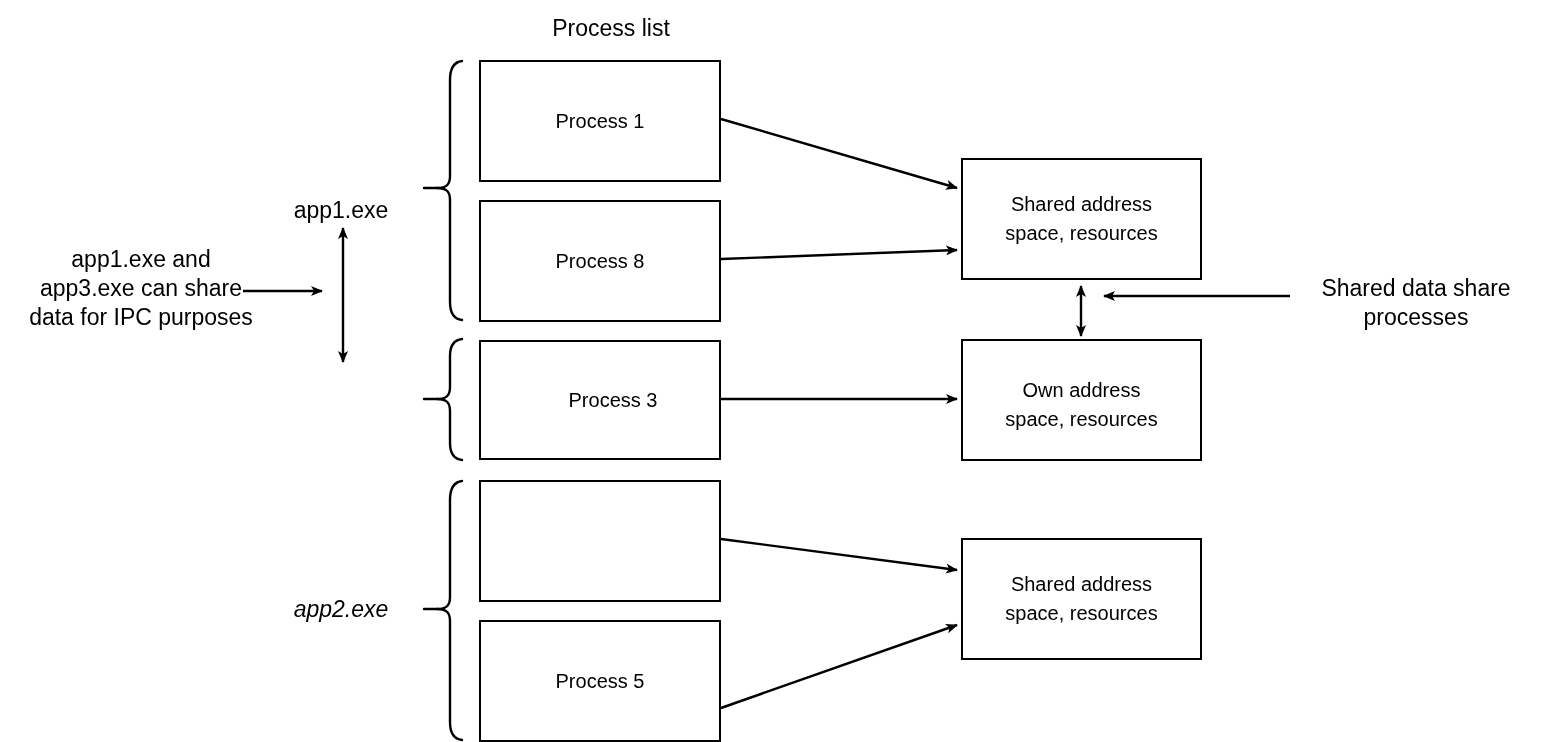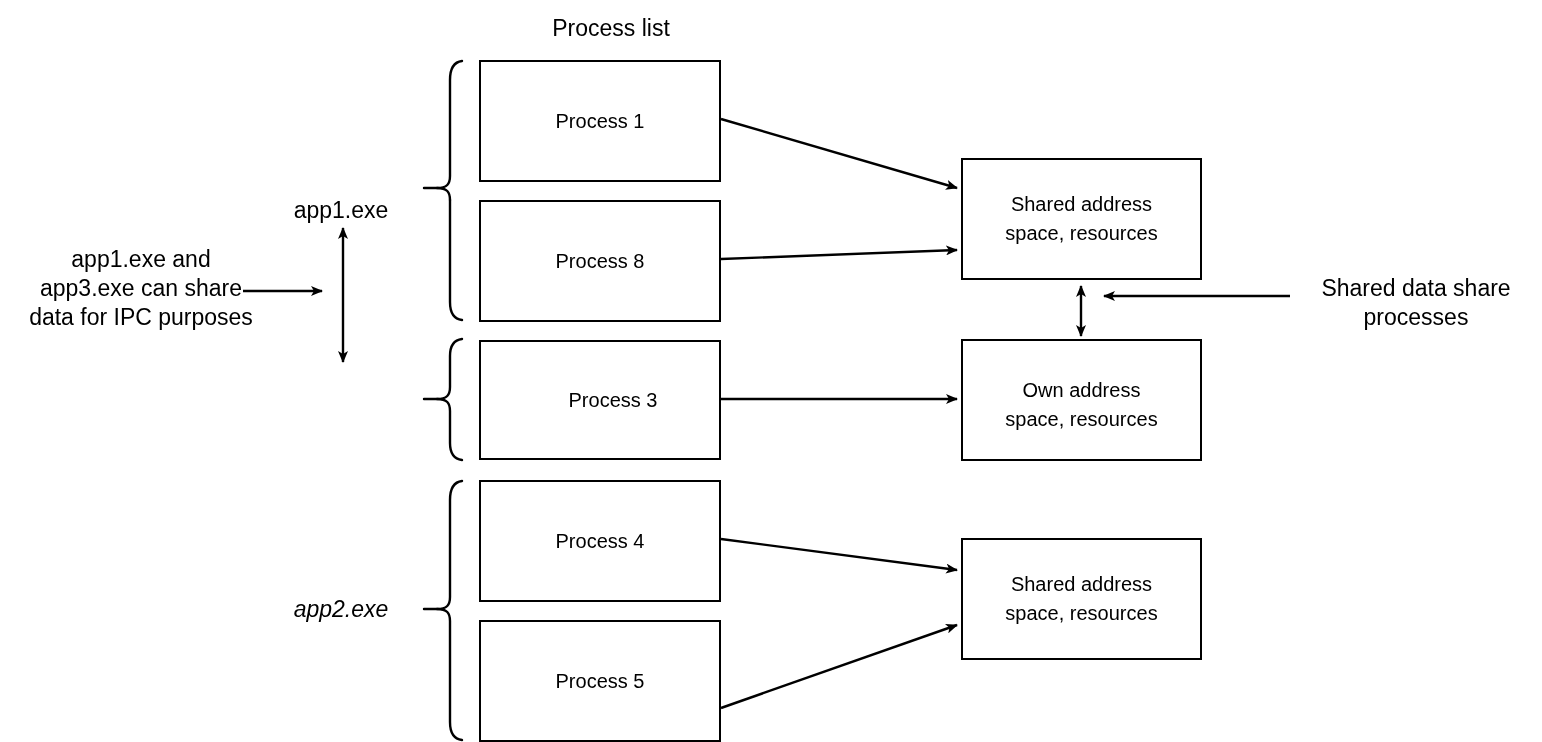--- a/index.html
+++ b/index.html
@@ -128,21 +128,20 @@
   <div class="proc-box" style="left:479px; top:60px; width:242px; height:122px;"></div>
   <div class="boxlabel" style="left:479px; top:60px; width:242px; height:122px; padding-bottom:24px;">Process 1</div>
 
   <div class="proc-box" style="left:479px; top:200px; width:242px; height:122px;"></div>
   <div class="boxlabel" style="left:479px; top:200px; width:242px; height:122px; padding-bottom:24px;">Process 8</div>
 
   <div class="proc-box" style="left:479px; top:340px; width:242px; height:120px;"></div>
   <div class="boxlabel" style="left:479px; top:340px; width:242px; height:120px;margin-left:13px;">Process 3</div>
 
   <div class="proc-box" style="left:479px; top:480px; width:242px; height:122px;"></div>
-  <div class="boxlabel" style="left:479px; top:480px; width:242px; height:122px; padding-bottom:24px;">Process 4</div>
 
   <div class="proc-box" style="left:479px; top:620px; width:242px; height:122px;"></div>
   <div class="boxlabel" style="left:479px; top:620px; width:242px; height:122px; padding-bottom:24px;">Process 5</div>
 
   <div class="mem-box" style="left:961px; top:158px; width:241px; height:122px;"></div>
   <div class="boxlabel" style="left:961px; top:158px; width:241px; height:122px;">Shared address
 space, resources</div>
 
   <div class="mem-box" style="left:961px; top:339px; width:241px; height:122px;"></div>
   <div class="boxlabel" style="left:961px; top:344px; width:241px; height:122px;">Own address

